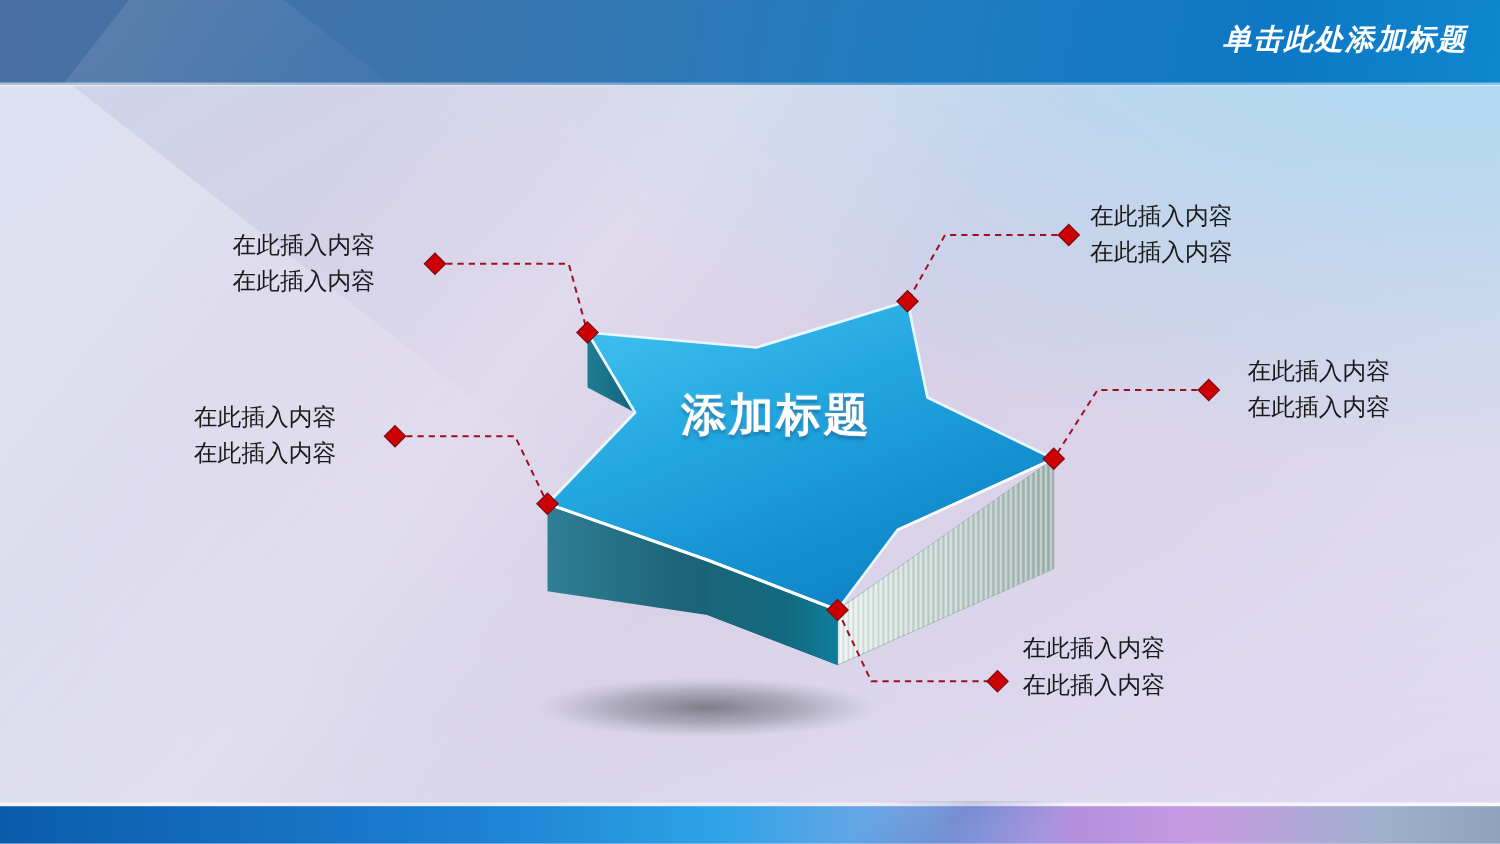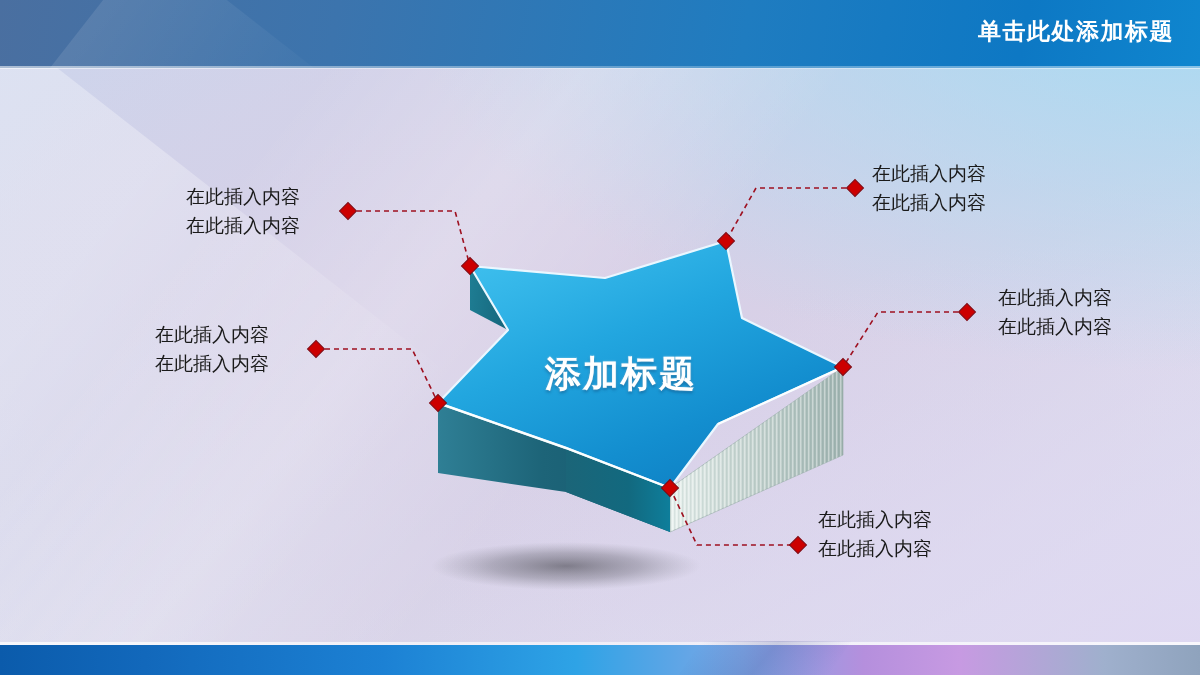--- a/index.html
+++ b/index.html
@@ -40,20 +40,21 @@
   }
   .header-diag{
     position:absolute;left:150px;top:-60px;width:260px;height:260px;
     transform:rotate(38deg);transform-origin:top left;
     background:linear-gradient(90deg,rgba(255,255,255,.10),rgba(255,255,255,0));
   }
   .header-title{
     position:absolute;right:26px;top:0;height:68px;line-height:62px;
     color:#ffffff;font-size:23px;font-weight:bold;letter-spacing:1.5px;
     white-space:nowrap;
+    font-style:italic;
   }
   .header-edge{
     position:absolute;left:0;top:66px;width:1200px;height:3px;
     background:linear-gradient(90deg,rgba(255,255,255,.55),rgba(255,255,255,.25) 60%,rgba(255,255,255,.5));
   }
 
   
   .footer{
     position:absolute;left:0;bottom:0;width:1200px;height:30px;
     background:linear-gradient(90deg,#0b5bab 0%,#1268bb 12%,#1c81d4 32%,#2ea3e6 48%,#7fa7e6 62%,#b58fdd 72%,#c79ae2 80%,#9fb0cd 92%,#8fa3bd 100%);
@@ -79,21 +80,20 @@
   }
   .label.r{text-align:left;}
   .label.l{text-align:left;}
   .label div{display:block;text-align:right;}
 
   .center-title{
     position:absolute;left:545px;top:308px;
     font-size:36px;font-weight:bold;color:#ffffff;letter-spacing:2px;
     text-shadow:0 2px 3px rgba(0,60,110,.45), 0 0 2px rgba(255,255,255,.5);
     white-space:nowrap;
-    margin-top:42px;
   }
 </style>
 </head>
 <body>
 
 <div id="slide">
 
   <div class="bg-base"></div>
   <div class="bg-diag1"></div>
   <div class="bg-diag2"></div>

